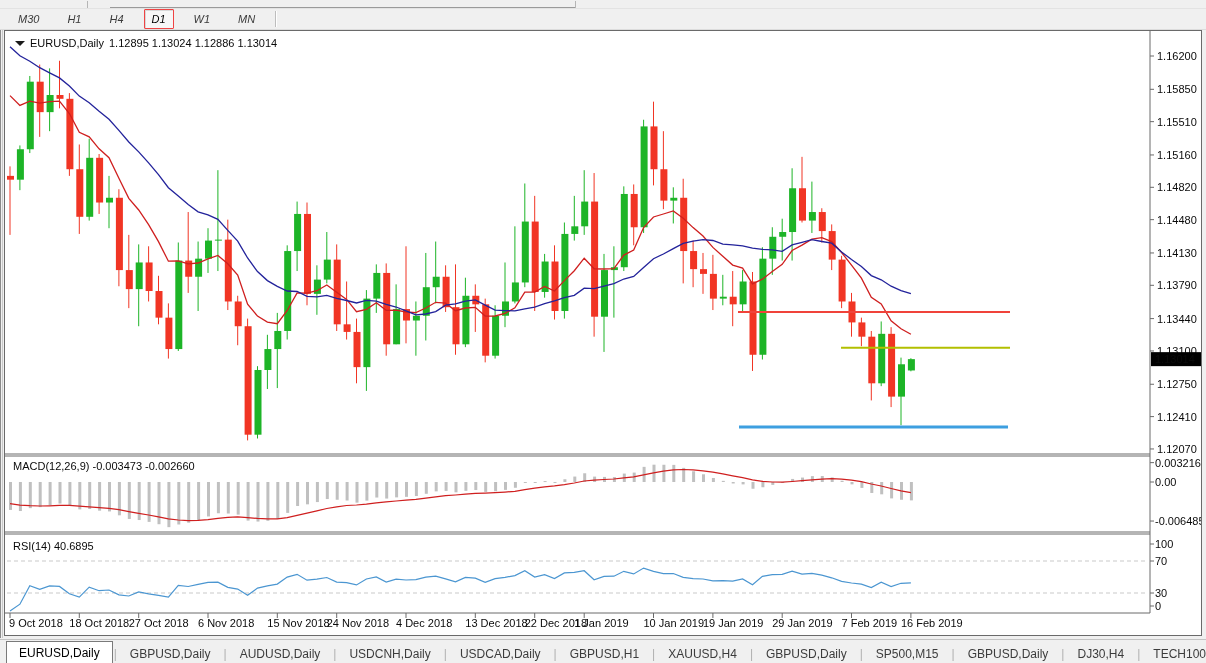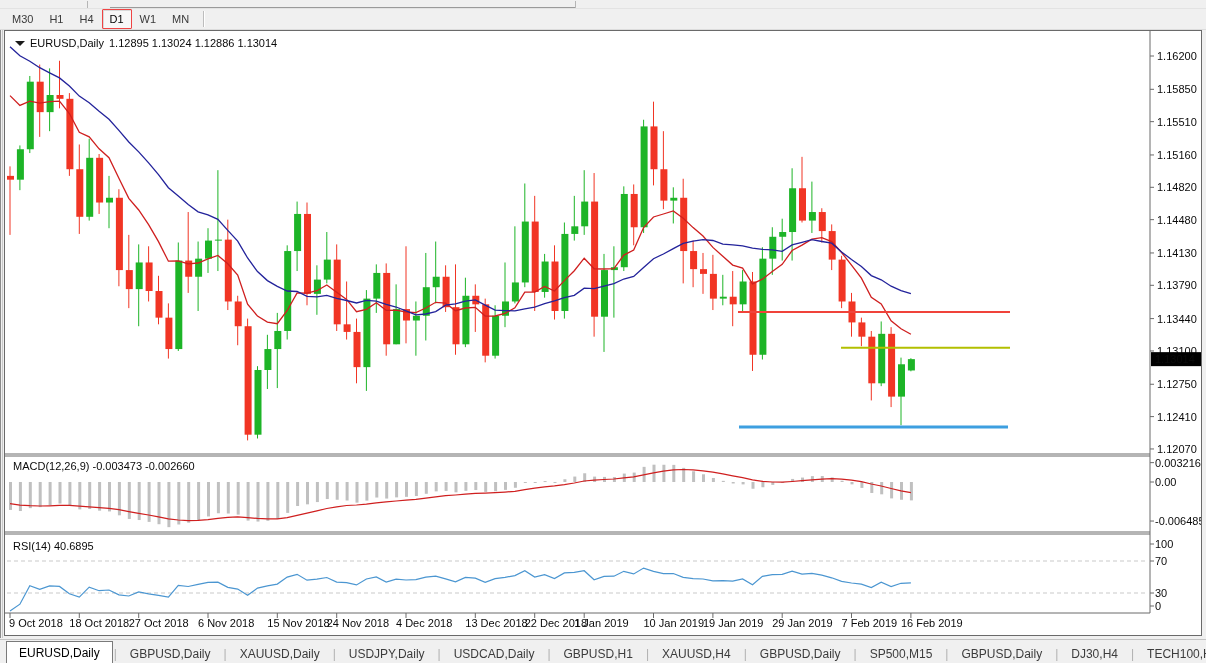--- a/index.html
+++ b/index.html
@@ -4,22 +4,22 @@
 <style>
   html,body{margin:0;padding:0;}
   body{width:1206px;height:663px;position:relative;background:#f0f0f0;overflow:hidden;
        font-family:"Liberation Sans",sans-serif;-webkit-font-smoothing:antialiased;}
   .topstrip{position:absolute;left:0;top:0;width:1206px;height:8px;background:#f0f0f0;border-bottom:1px solid #e3e3e3;}
   .topstrip .seg{position:absolute;left:110px;top:7px;width:465px;height:1px;background:#9a9a9a;}
   .topstrip .vsep{position:absolute;left:87px;top:1px;width:1px;height:7px;background:#b5b5b5;}
   .topstrip .vsep2{position:absolute;left:575px;top:1px;width:1px;height:7px;background:#b5b5b5;}
   .toolbar{position:absolute;left:0;top:9px;width:1206px;height:21px;background:#f0f0f0;
            border-bottom:1px solid #dcdcdc;display:flex;align-items:center;padding-left:4px;box-sizing:border-box;}
-  .tfbtn{height:18px;line-height:18px;padding:0 7px;margin:0 0;font-size:11px;color:#3a3a3a;
-         border:1px solid transparent;border-radius:1px;cursor:default;}
+  .tfbtn{height:18px;line-height:18px;padding:0 7px;margin:0 6px;font-size:11px;color:#3a3a3a;
+         border:1px solid transparent;border-radius:1px;cursor:default;font-style:italic;}
   .tfbtn.active{background:#f7f7f7;border:1px solid #ef4444;box-shadow:inset 1px 1px 0 #d8d8d8;color:#000;}
   .tb-sep{width:1px;height:16px;background:#bdbdbd;border-right:1px solid #fff;margin:0 6px;}
   .mdi-left{position:absolute;left:0;top:30px;width:1px;height:608px;background:#8b8b8b;}
   .mdi-left2{position:absolute;left:2px;top:30px;width:1px;height:608px;background:#c9c9c9;}
   .chartwin{position:absolute;left:4px;top:30px;width:1198px;height:606px;background:#ffffff;
             border:1px solid #6a6a6a;box-sizing:border-box;}
   svg text{font-family:"Liberation Sans",sans-serif;}
   .axis-text{font-size:11px;fill:#0a0a0a;}
   .label-text{font-size:11px;fill:#0a0a0a;}
   .tabbar{position:absolute;left:0;top:639px;width:1206px;height:24px;background:#f0f0f0;
@@ -443,23 +443,23 @@
     <text x="8" y="519" class="label-text">RSI(14) 40.6895</text>
   </svg>
 </div>
 
 <div class="tabbar">
   <span id="tabs-holder" style="display:flex;align-items:flex-end;">
       <span class="tab active">EURUSD,Daily</span>
       <span class="tabsep">|</span>
       <span class="tab">GBPUSD,Daily</span>
       <span class="tabsep">|</span>
-      <span class="tab">XAUUSD,Daily</span>
-      <span class="tabsep">|</span>
-      <span class="tab">USDJPY,Daily</span>
+      <span class="tab">AUDUSD,Daily</span>
+      <span class="tabsep">|</span>
+      <span class="tab">USDCNH,Daily</span>
       <span class="tabsep">|</span>
       <span class="tab">USDCAD,Daily</span>
       <span class="tabsep">|</span>
       <span class="tab">GBPUSD,H1</span>
       <span class="tabsep">|</span>
       <span class="tab">XAUUSD,H4</span>
       <span class="tabsep">|</span>
       <span class="tab">GBPUSD,Daily</span>
       <span class="tabsep">|</span>
       <span class="tab">SP500,M15</span>

